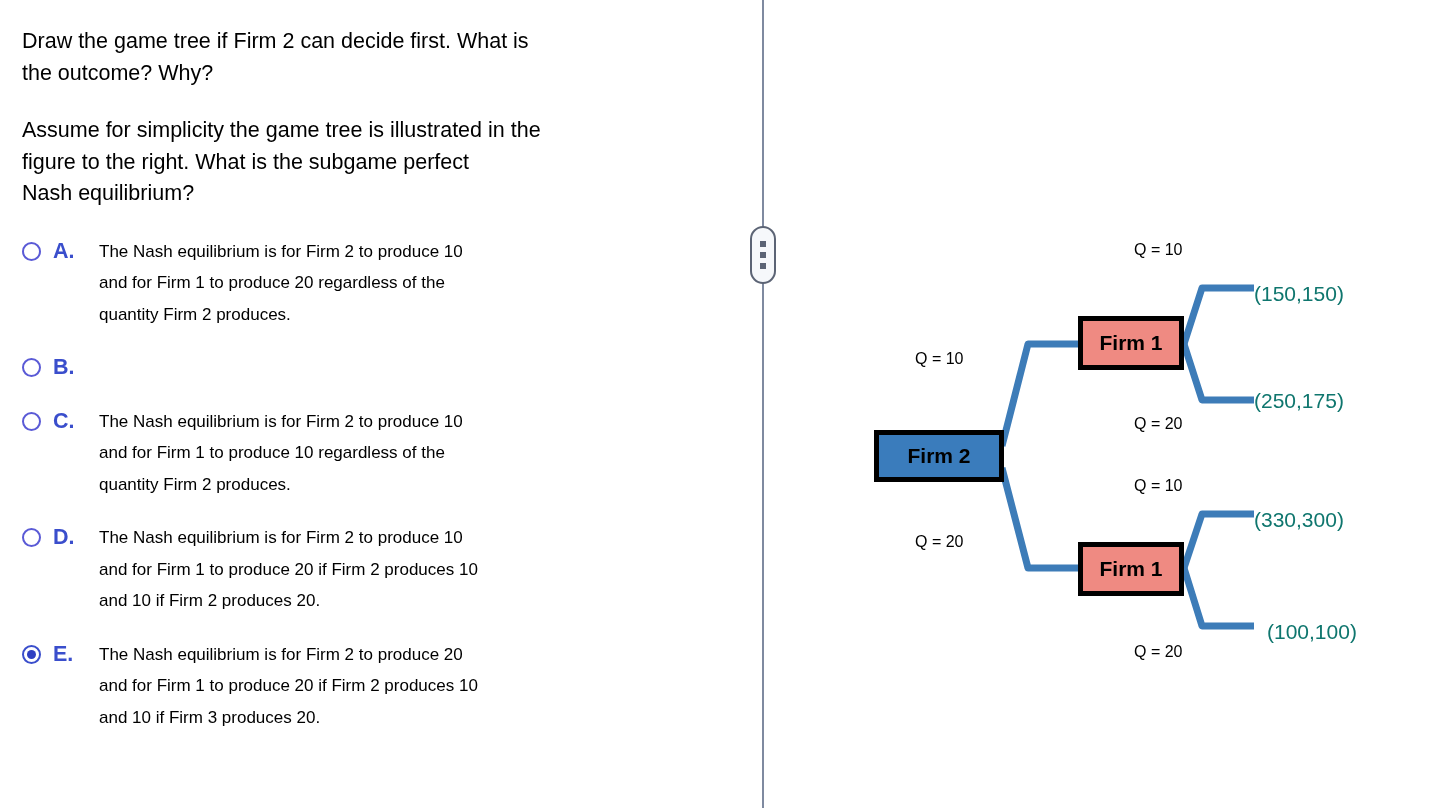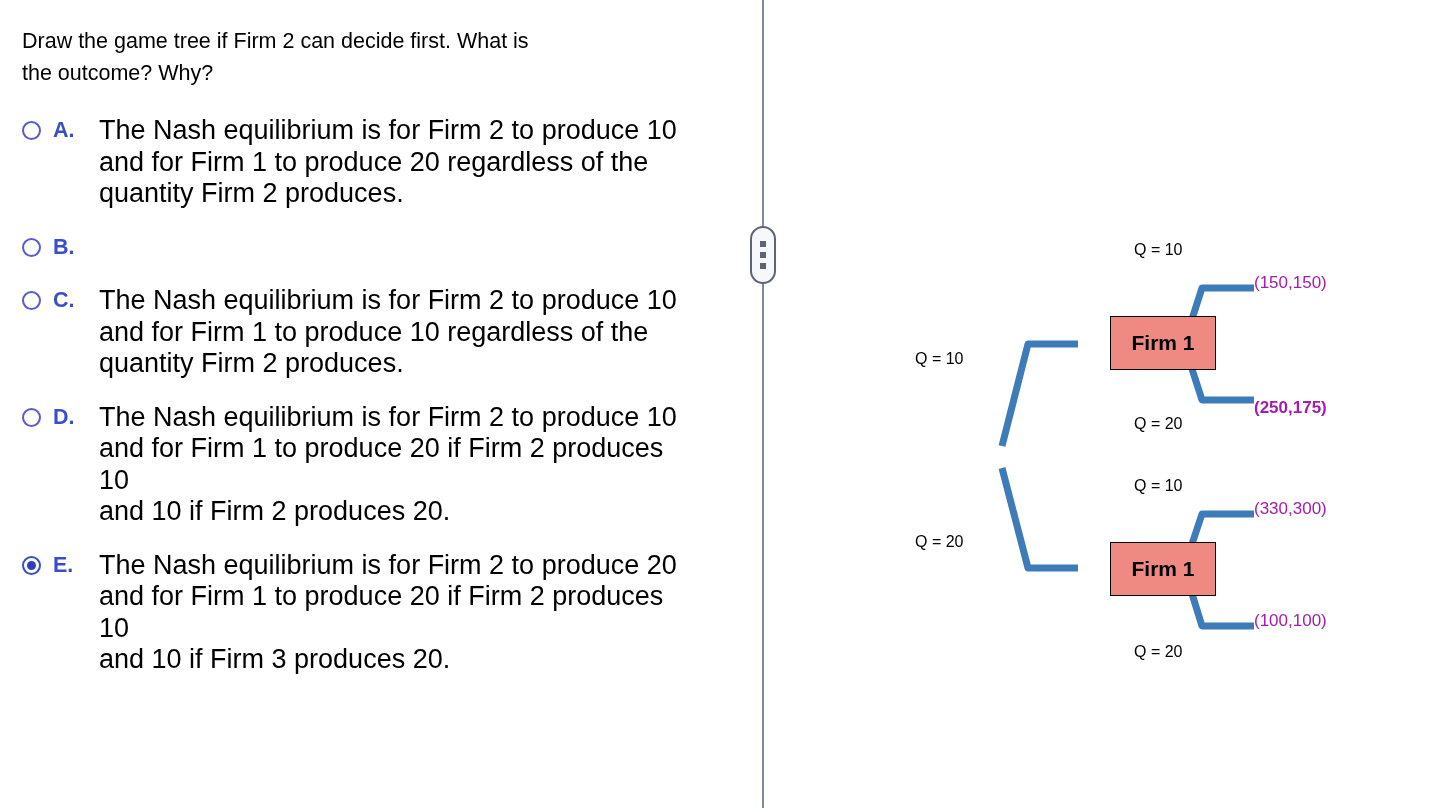--- a/index.html
+++ b/index.html
@@ -123,21 +123,21 @@
   .opt-letter {
     flex: 0 0 auto;
     width: 46px;
     font-size: 21.5px;
     line-height: 31.5px;
     font-weight: bold;
     color: #3a4ecc;
   }
   .opt-text {
     flex: 1 1 auto;
-    font-size: 27px;
+    font-size: 17px;
     line-height: 31.5px;
     color: #000;
     max-width: 600px;
     white-space: pre-line;
   }
 
   
   #tree-panel {
     position: absolute;
     left: 766px;
@@ -146,56 +146,59 @@
     height: 808px;
   }
   #tree-svg {
     position: absolute;
     left: 0;
     top: 0;
   }
   .node-box {
     position: absolute;
     box-sizing: border-box;
-    border: 1px solid #000000;
+    border: 5px solid #000000;
     display: flex;
     align-items: center;
     justify-content: center;
     font-size: 21px;
     font-weight: bold;
     color: #000000;
     font-family: "Liberation Sans", sans-serif;
-    margin-left: 32px;
   }
   .node-firm2 { background: #3a7cbc; }
   .node-firm1 { background: #ef8a82; }
 
   .tree-label {
     position: absolute;
     font-size: 16px;
     color: #000000;
     white-space: nowrap;
   }
   .payoff-label {
     position: absolute;
-    font-size: 17px;
-    color: #a21caf;
+    font-size: 21px;
+    color: #0f766e;
     white-space: nowrap;
+    margin-top: 9px;
   }
 </style>
 </head>
 <body>
 
 <div id="page">
 
   <div id="left-panel">
 
     <div class="stem-para">Draw the game tree if Firm 2 can decide first.  What is
 the outcome?  Why?</div>
 
+    <div class="stem-para">Assume for simplicity the game tree is illustrated in the
+figure to the right.  What is the subgame perfect
+Nash equilibrium?</div>
 
     <div id="options">
 
       <div class="option-row">
         <span class="radio"></span>
         <span class="opt-letter">A.</span>
         <span class="opt-text">The Nash equilibrium is for Firm 2 to produce 10
 and for Firm 1 to produce 20 regardless of the
 quantity Firm 2 produces.</span>
       </div>
@@ -249,20 +252,23 @@
 
       <polyline points="236,468 262,568 312,568" fill="none" stroke="#3d7cb8" stroke-width="7" stroke-linejoin="round" stroke-linecap="butt"></polyline>
 
       <polyline points="418,344 436,288 488,288" fill="none" stroke="#3d7cb8" stroke-width="7" stroke-linejoin="round" stroke-linecap="butt"></polyline>
       <polyline points="418,344 436,400 488,400" fill="none" stroke="#3d7cb8" stroke-width="7" stroke-linejoin="round" stroke-linecap="butt"></polyline>
 
       <polyline points="418,568 436,514 488,514" fill="none" stroke="#3d7cb8" stroke-width="7" stroke-linejoin="round" stroke-linecap="butt"></polyline>
       <polyline points="418,568 436,626 488,626" fill="none" stroke="#3d7cb8" stroke-width="7" stroke-linejoin="round" stroke-linecap="butt"></polyline>
     </svg>
 
+    <div class="node-box node-firm2" style="left:108px; top:430px; width:130px; height:52px;">
+      <span>Firm 2</span>
+    </div>
 
     <div class="node-box node-firm1" style="left:312px; top:316px; width:106px; height:54px;">
       <span>Firm 1</span>
     </div>
 
     <div class="node-box node-firm1" style="left:312px; top:542px; width:106px; height:54px;">
       <span>Firm 1</span>
     </div>
 
     <div class="tree-label" style="left:149px; top:350px;">Q = 10</div>
@@ -272,21 +278,21 @@
     <div class="tree-label" style="left:368px; top:241px;">Q = 10</div>
 
     <div class="tree-label" style="left:368px; top:415px;">Q = 20</div>
 
     <div class="tree-label" style="left:368px; top:477px;">Q = 10</div>
 
     <div class="tree-label" style="left:368px; top:643px;">Q = 20</div>
 
     <div class="payoff-label" style="left:488px; top:273px;">(150,150)</div>
 
-    <div class="payoff-label" style="left:488px; top:398px;font-weight:bold;">(250,175)</div>
+    <div class="payoff-label" style="left:488px; top:380px;">(250,175)</div>
 
     <div class="payoff-label" style="left:488px; top:499px;">(330,300)</div>
 
-    <div class="payoff-label" style="left:488px; top:611px;text-align:right;">(100,100)</div>
+    <div class="payoff-label" style="left:501px; top:611px;text-align:right;">(100,100)</div>
 
   </div>
 
 </div>
 
 </body></html>

